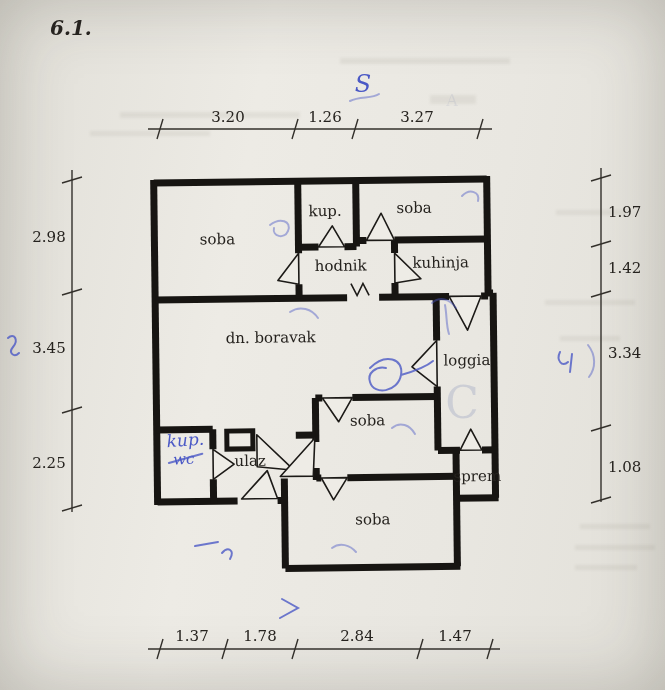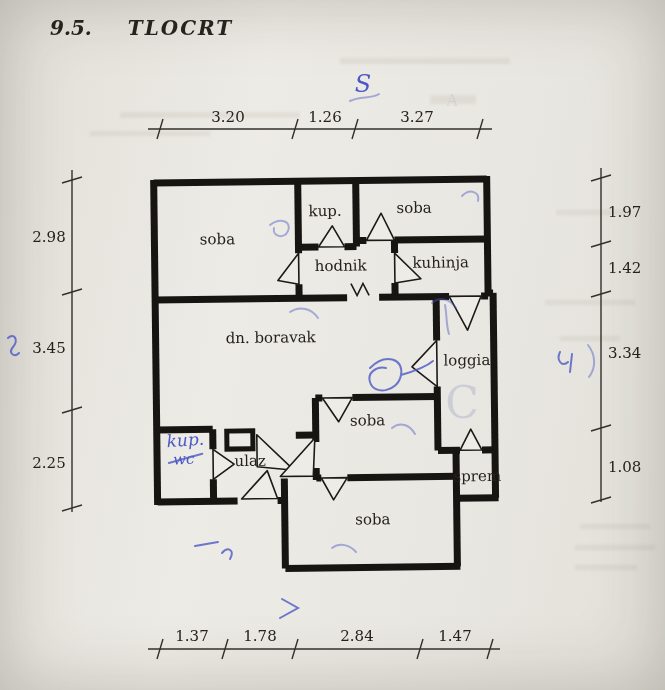--- a/index.html
+++ b/index.html
@@ -27,22 +27,21 @@
   .ghost{opacity:.10;}
   .ghost rect{fill:#7a7668;}
   .ghost-letter{font-family:"DejaVu Serif",serif;fill:#8d96ba;text-anchor:middle;}
 </style>
 </head>
 <body>
 
 <div class="page">
 
   <div class="title">
-    <span class="t1">9.5.</span>
-    <span class="t2">TLOCRT</span>
+    <span class="t1">6.1.</span>
   </div>
 
   <svg width="665" height="690" viewBox="0 0 665 690">
     <defs>
       <filter id="blur1">
           <feGaussianBlur stdDeviation="1.4"></feGaussianBlur>
         </filter>
     </defs>
 
     <g class="ghost" filter="url(#blur1)">

